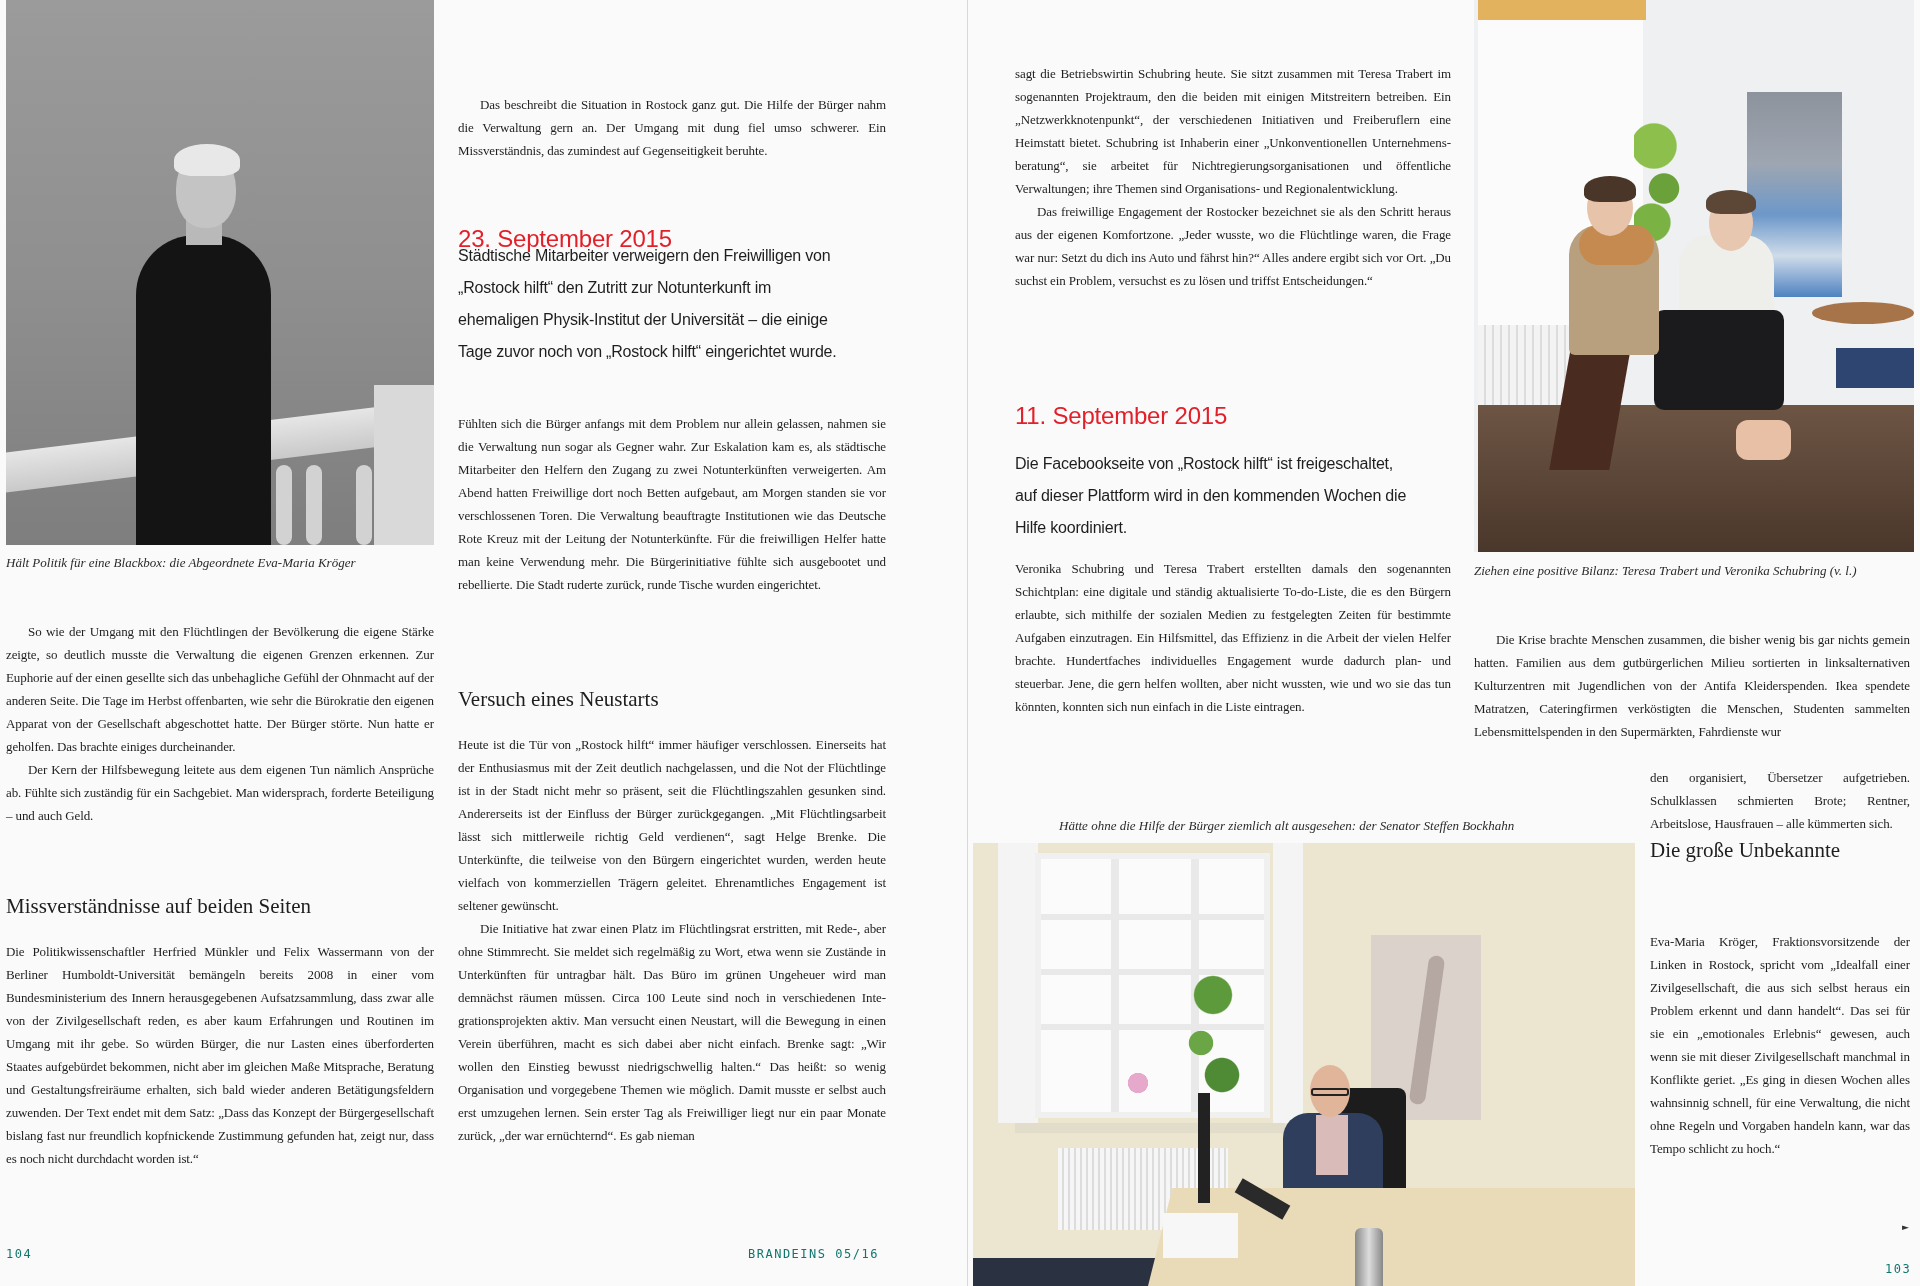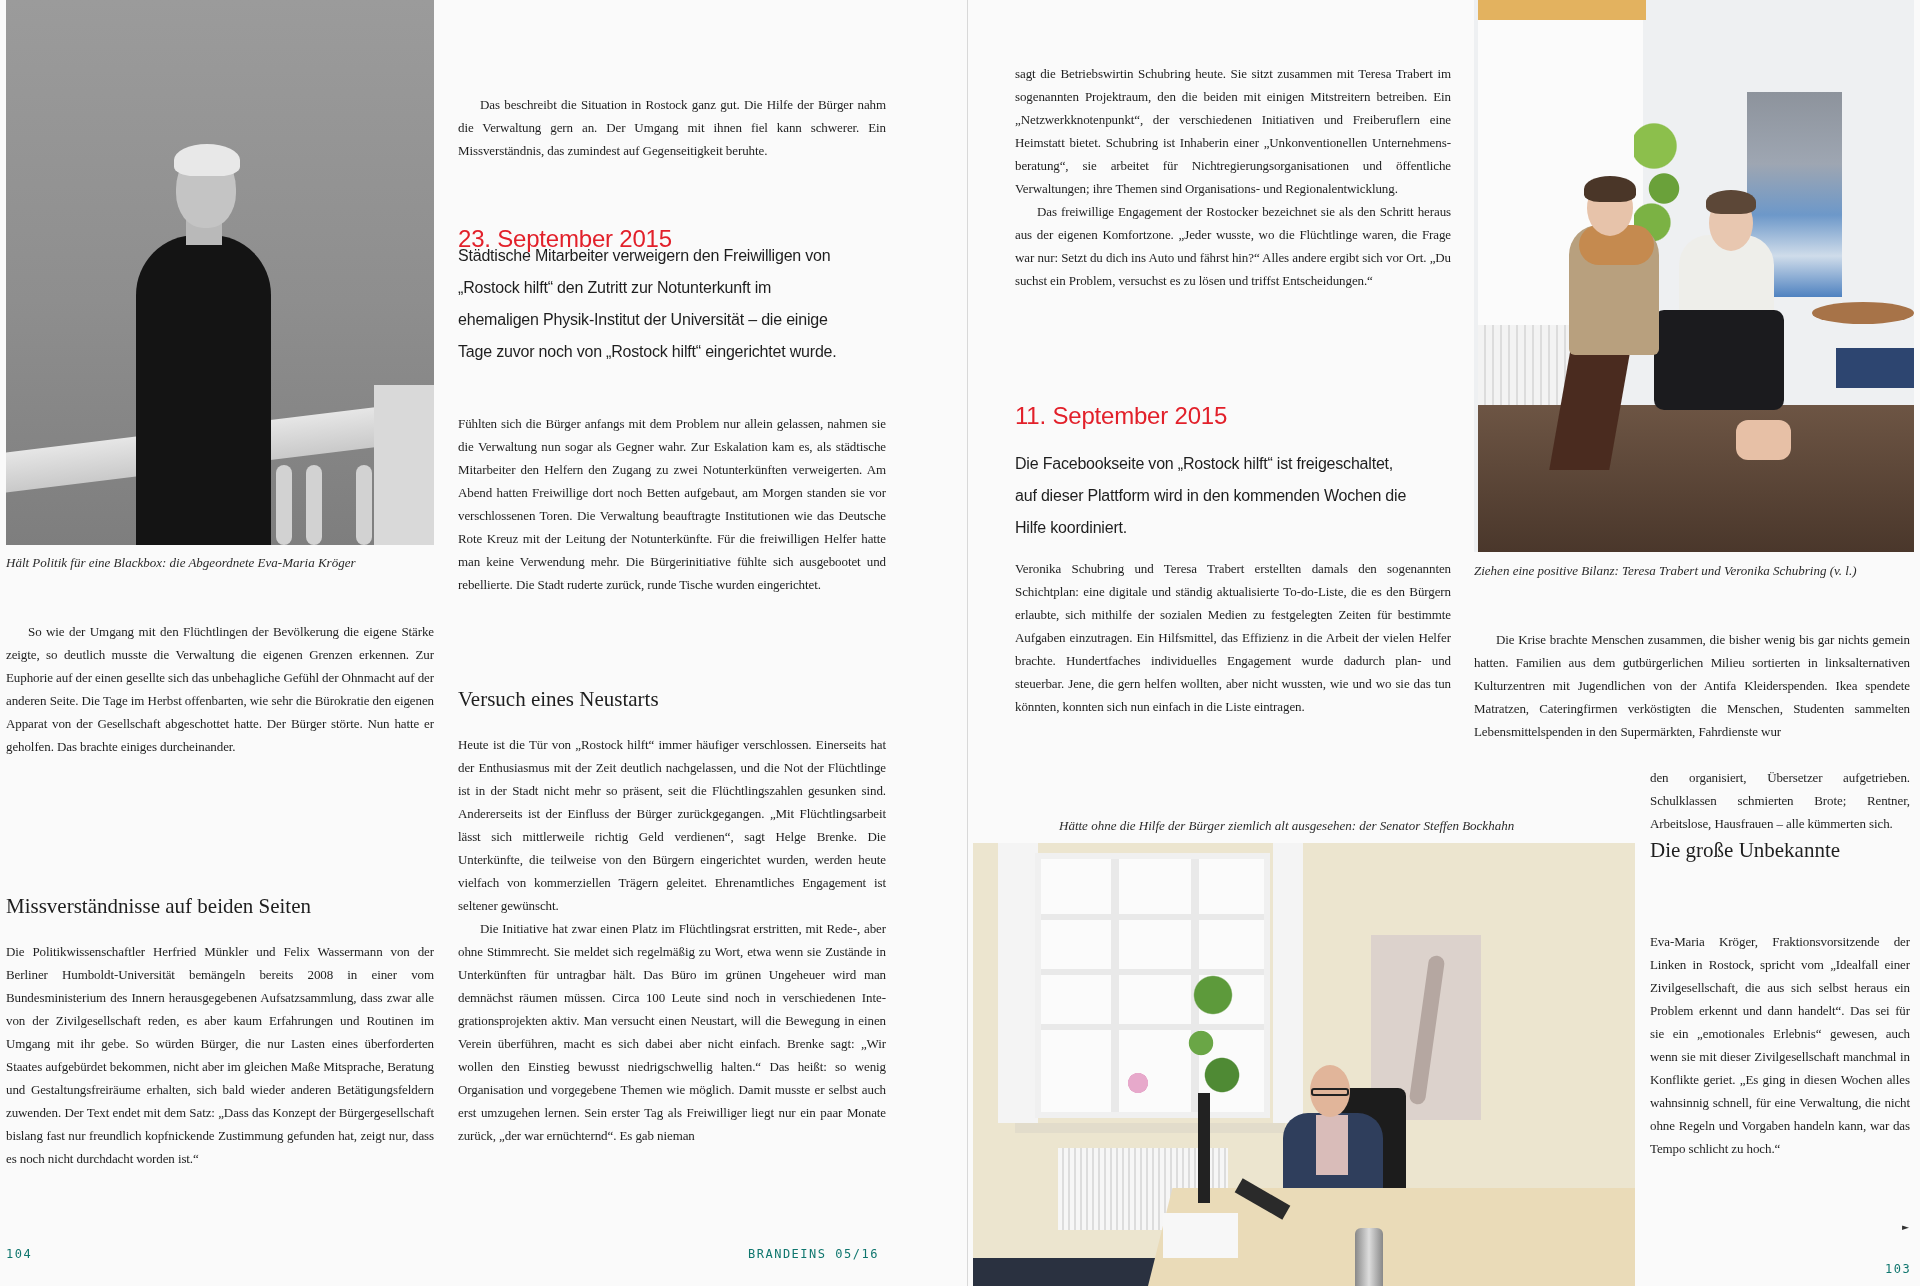--- a/index.html
+++ b/index.html
@@ -144,30 +144,31 @@
   <div class="baluster" style="left:350px"></div>
   <div class="figure-body"></div>
   <div class="figure-neck"></div>
   <div class="figure-head"></div>
   <div class="figure-hair"></div>
 </div>
 <div class="caption" style="left:6px; top:555px;">Hält Politik für eine Blackbox: die Abgeordnete Eva-Maria Kröger</div>
 
 <div class="body-text" style="left:6px; top:620px; width:428px;">
   <p class="indent">So wie der Umgang mit den Flüchtlingen der Bevölkerung die eigene Stärke zeigte, so deutlich musste die Verwaltung die eigenen Grenzen erkennen. Zur Euphorie auf der einen gesellte sich das unbehagliche Gefühl der Ohnmacht auf der anderen Seite. Die Tage im Herbst offenbarten, wie sehr die Bürokratie den eigenen Apparat von der Gesellschaft abgeschottet hatte. Der Bürger störte. Nun hatte er geholfen. Das brachte einiges durcheinander.</p>
+  <p class="indent">Der Kern der Hilfsbewegung leitete aus dem eigenen Tun nämlich Ansprüche ab. Fühlte sich zuständig für ein Sachgebiet. Man widersprach, forderte Beteiligung – und auch Geld.</p>
 </div>
 
 <div class="subhead" style="left:6px; top:893px;">Missverständnisse auf beiden Seiten</div>
 
 <div class="body-text" style="left:6px; top:940px; width:428px;">
   <p>Die Politikwissenschaftler Herfried Münkler und Felix Wasser­mann von der Berliner Humboldt-Universität bemängeln bereits 2008 in einer vom Bundesministerium des Innern herausgegebe­nen Aufsatzsammlung, dass zwar alle von der Zivilgesellschaft reden, es aber kaum Erfahrungen und Routinen im Umgang mit ihr gebe. So würden Bürger, die nur Lasten eines überforderten Staates aufgebürdet bekommen, nicht aber im gleichen Maße Mitsprache, Beratung und Gestaltungsfreiräume erhalten, sich bald wieder anderen Betätigungsfeldern zuwenden. Der Text endet mit dem Satz: „Dass das Konzept der Bürgergesellschaft bislang fast nur freundlich kopfnickende Zustimmung gefunden hat, zeigt nur, dass es noch nicht durchdacht worden ist.“</p>
 </div>
 
 <div class="body-text" style="left:458px; top:93px; width:428px;">
-  <p class="indent">Das beschreibt die Situation in Rostock ganz gut. Die Hilfe der Bürger nahm die Verwaltung gern an. Der Umgang mit ihnen fiel kann schwerer. Ein Missverständnis, das zumindest auf Ge­genseitigkeit beruhte.</p>
+  <p class="indent">Das beschreibt die Situation in Rostock ganz gut. Die Hilfe der Bürger nahm die Verwaltung gern an. Der Umgang mit dung fiel umso schwerer. Ein Missverständnis, das zumindest auf Ge­genseitigkeit beruhte.</p>
 </div>
 
 <div class="date-head" style="left:458px; top:201px;margin-top:24px;">23. September 2015</div>
 <div class="date-sub" style="left:458px; top:240px; width:380px;">Städtische Mitarbeiter verweigern den Freiwilligen von „Rostock hilft“ den Zutritt zur Notunterkunft im ehemaligen Physik-Institut der Universität – die einige Tage zuvor noch von „Rostock hilft“ eingerichtet wurde.</div>
 
 <div class="body-text" style="left:458px; top:412px; width:428px;">
   <p>Fühlten sich die Bürger anfangs mit dem Problem nur allein ge­lassen, nahmen sie die Verwaltung nun sogar als Gegner wahr. Zur Eskalation kam es, als städtische Mitarbeiter den Helfern den Zugang zu zwei Notunterkünften verweigerten. Am Abend hat­ten Freiwillige dort noch Betten aufgebaut, am Morgen standen sie vor verschlossenen Toren. Die Verwaltung beauftragte Institu­tionen wie das Deutsche Rote Kreuz mit der Leitung der Not­unterkünfte. Für die freiwilligen Helfer hatte man keine Verwen­dung mehr. Die Bürgerinitiative fühlte sich ausgebootet und rebellierte. Die Stadt ruderte zurück, runde Tische wurden einge­richtet.</p>
 </div>
 
 <div class="subhead" style="left:458px; top:686px;">Versuch eines Neustarts</div>

